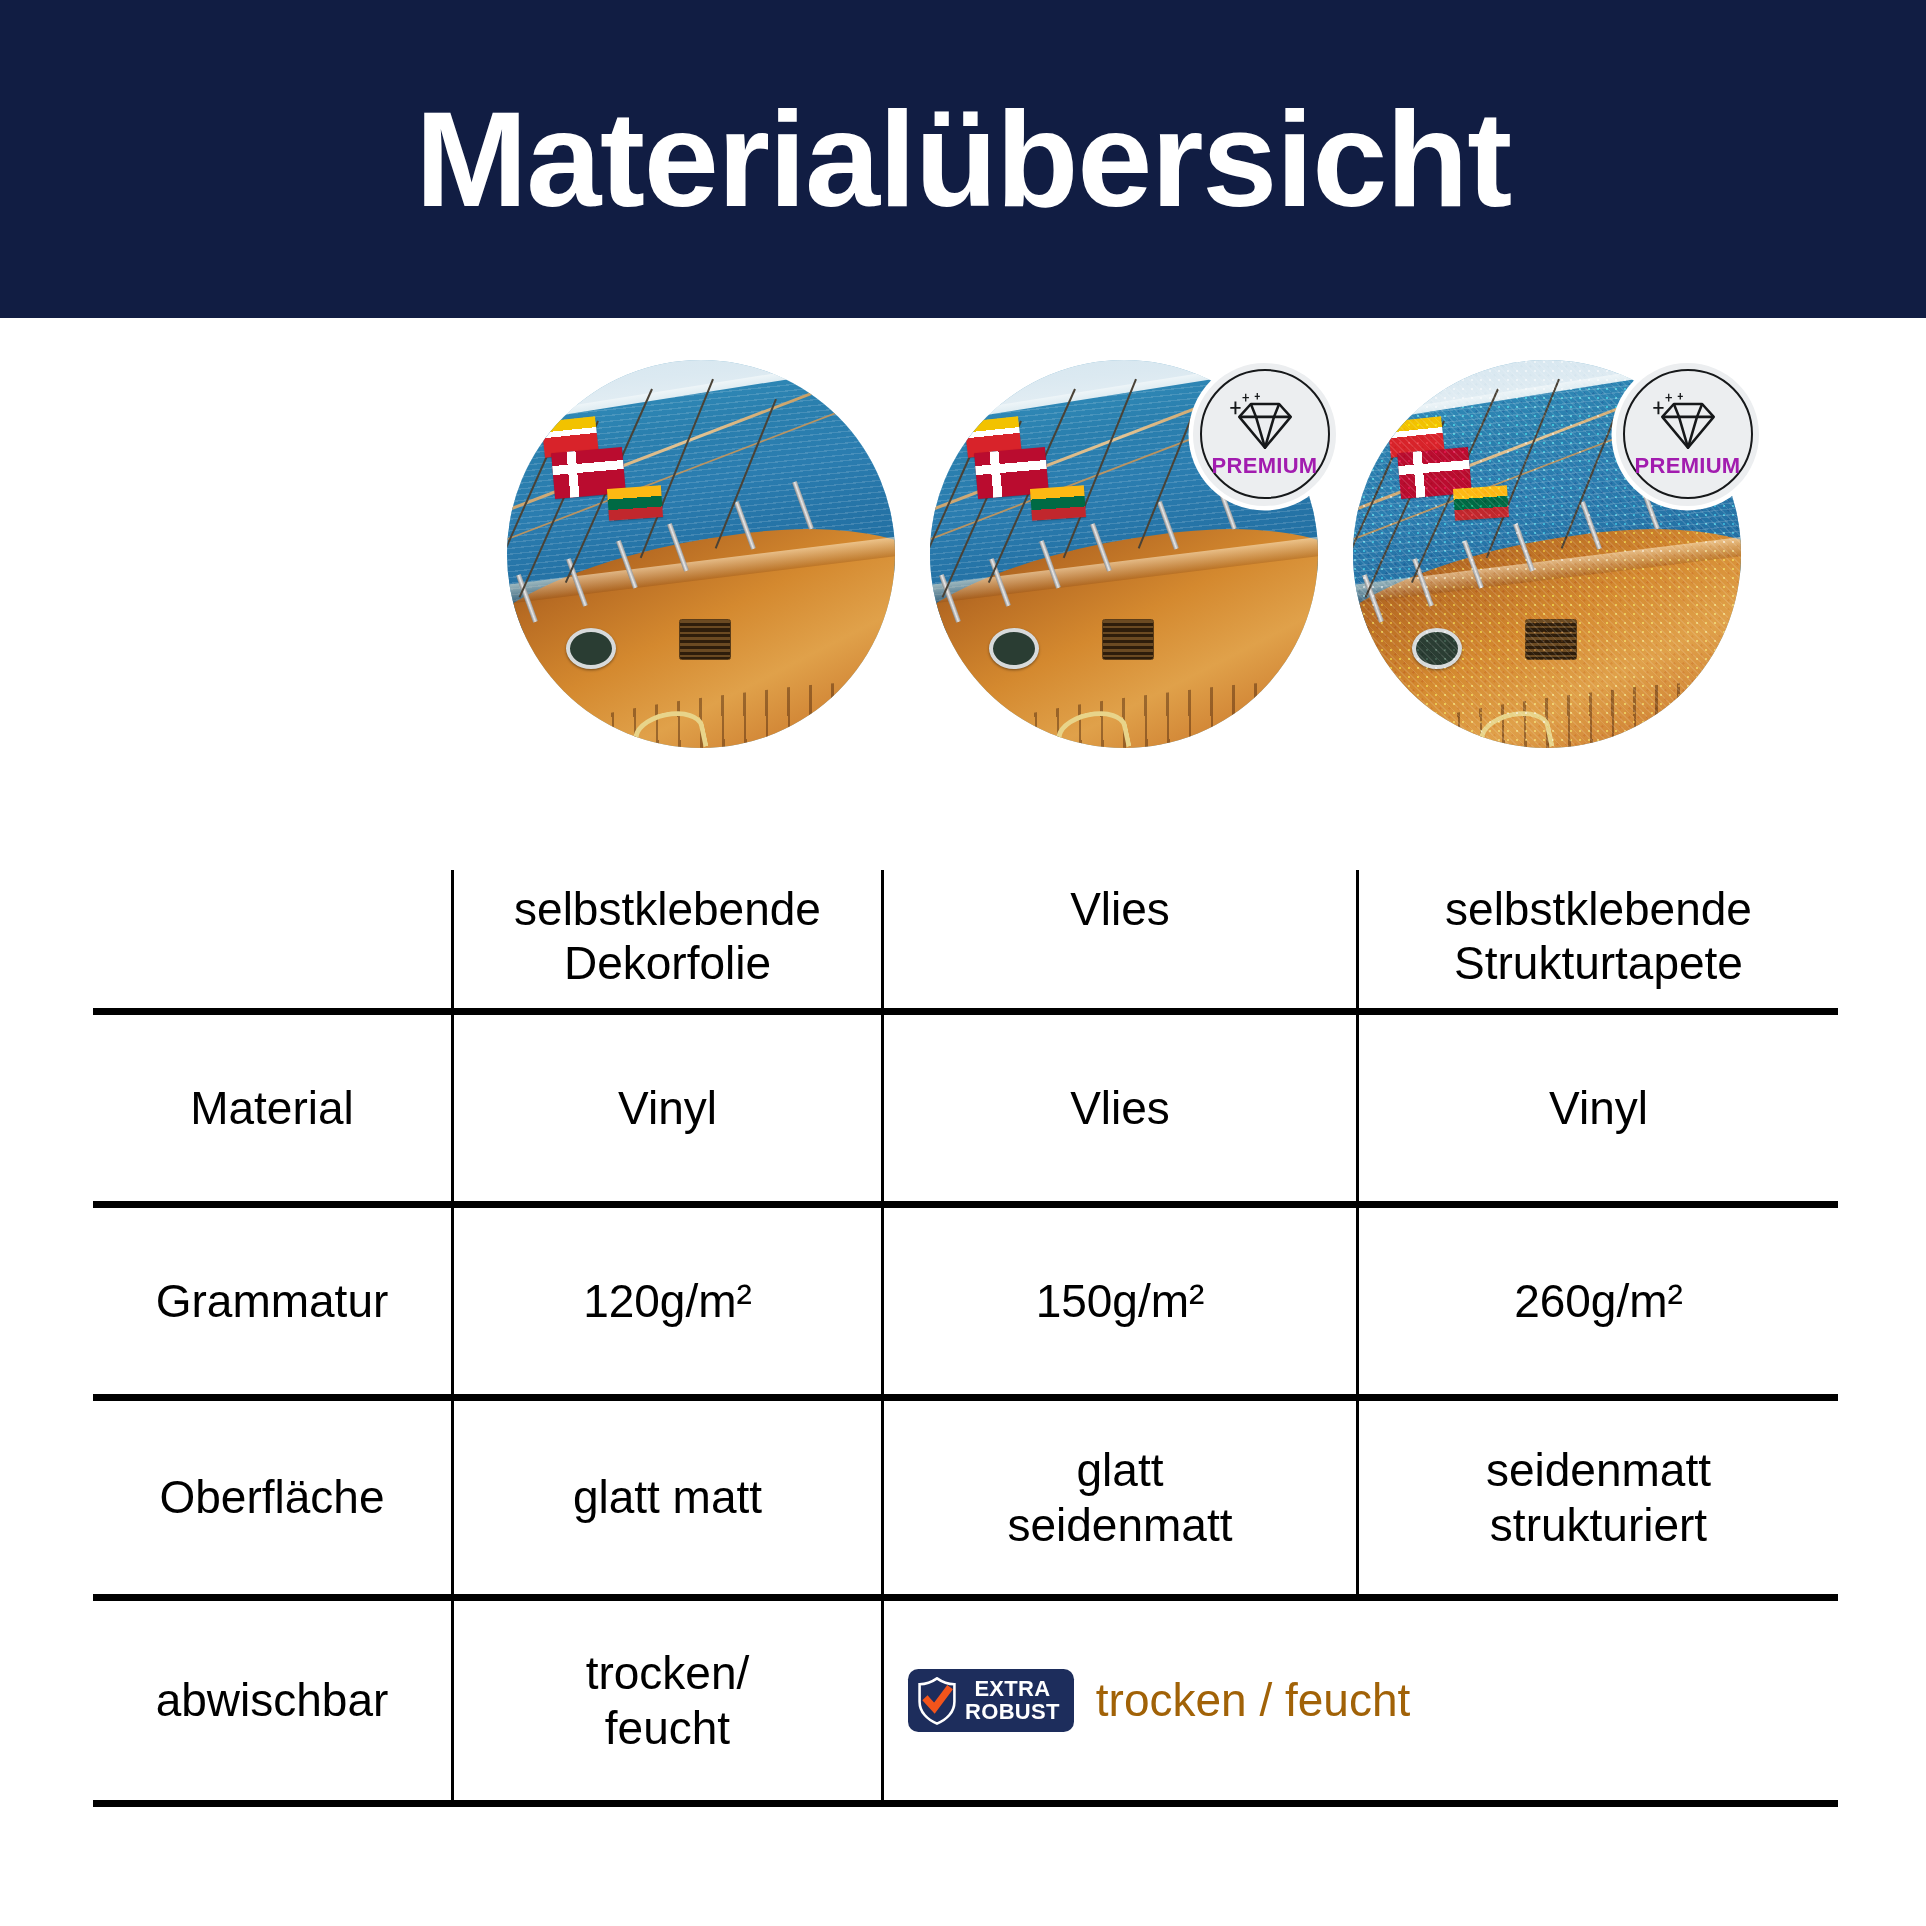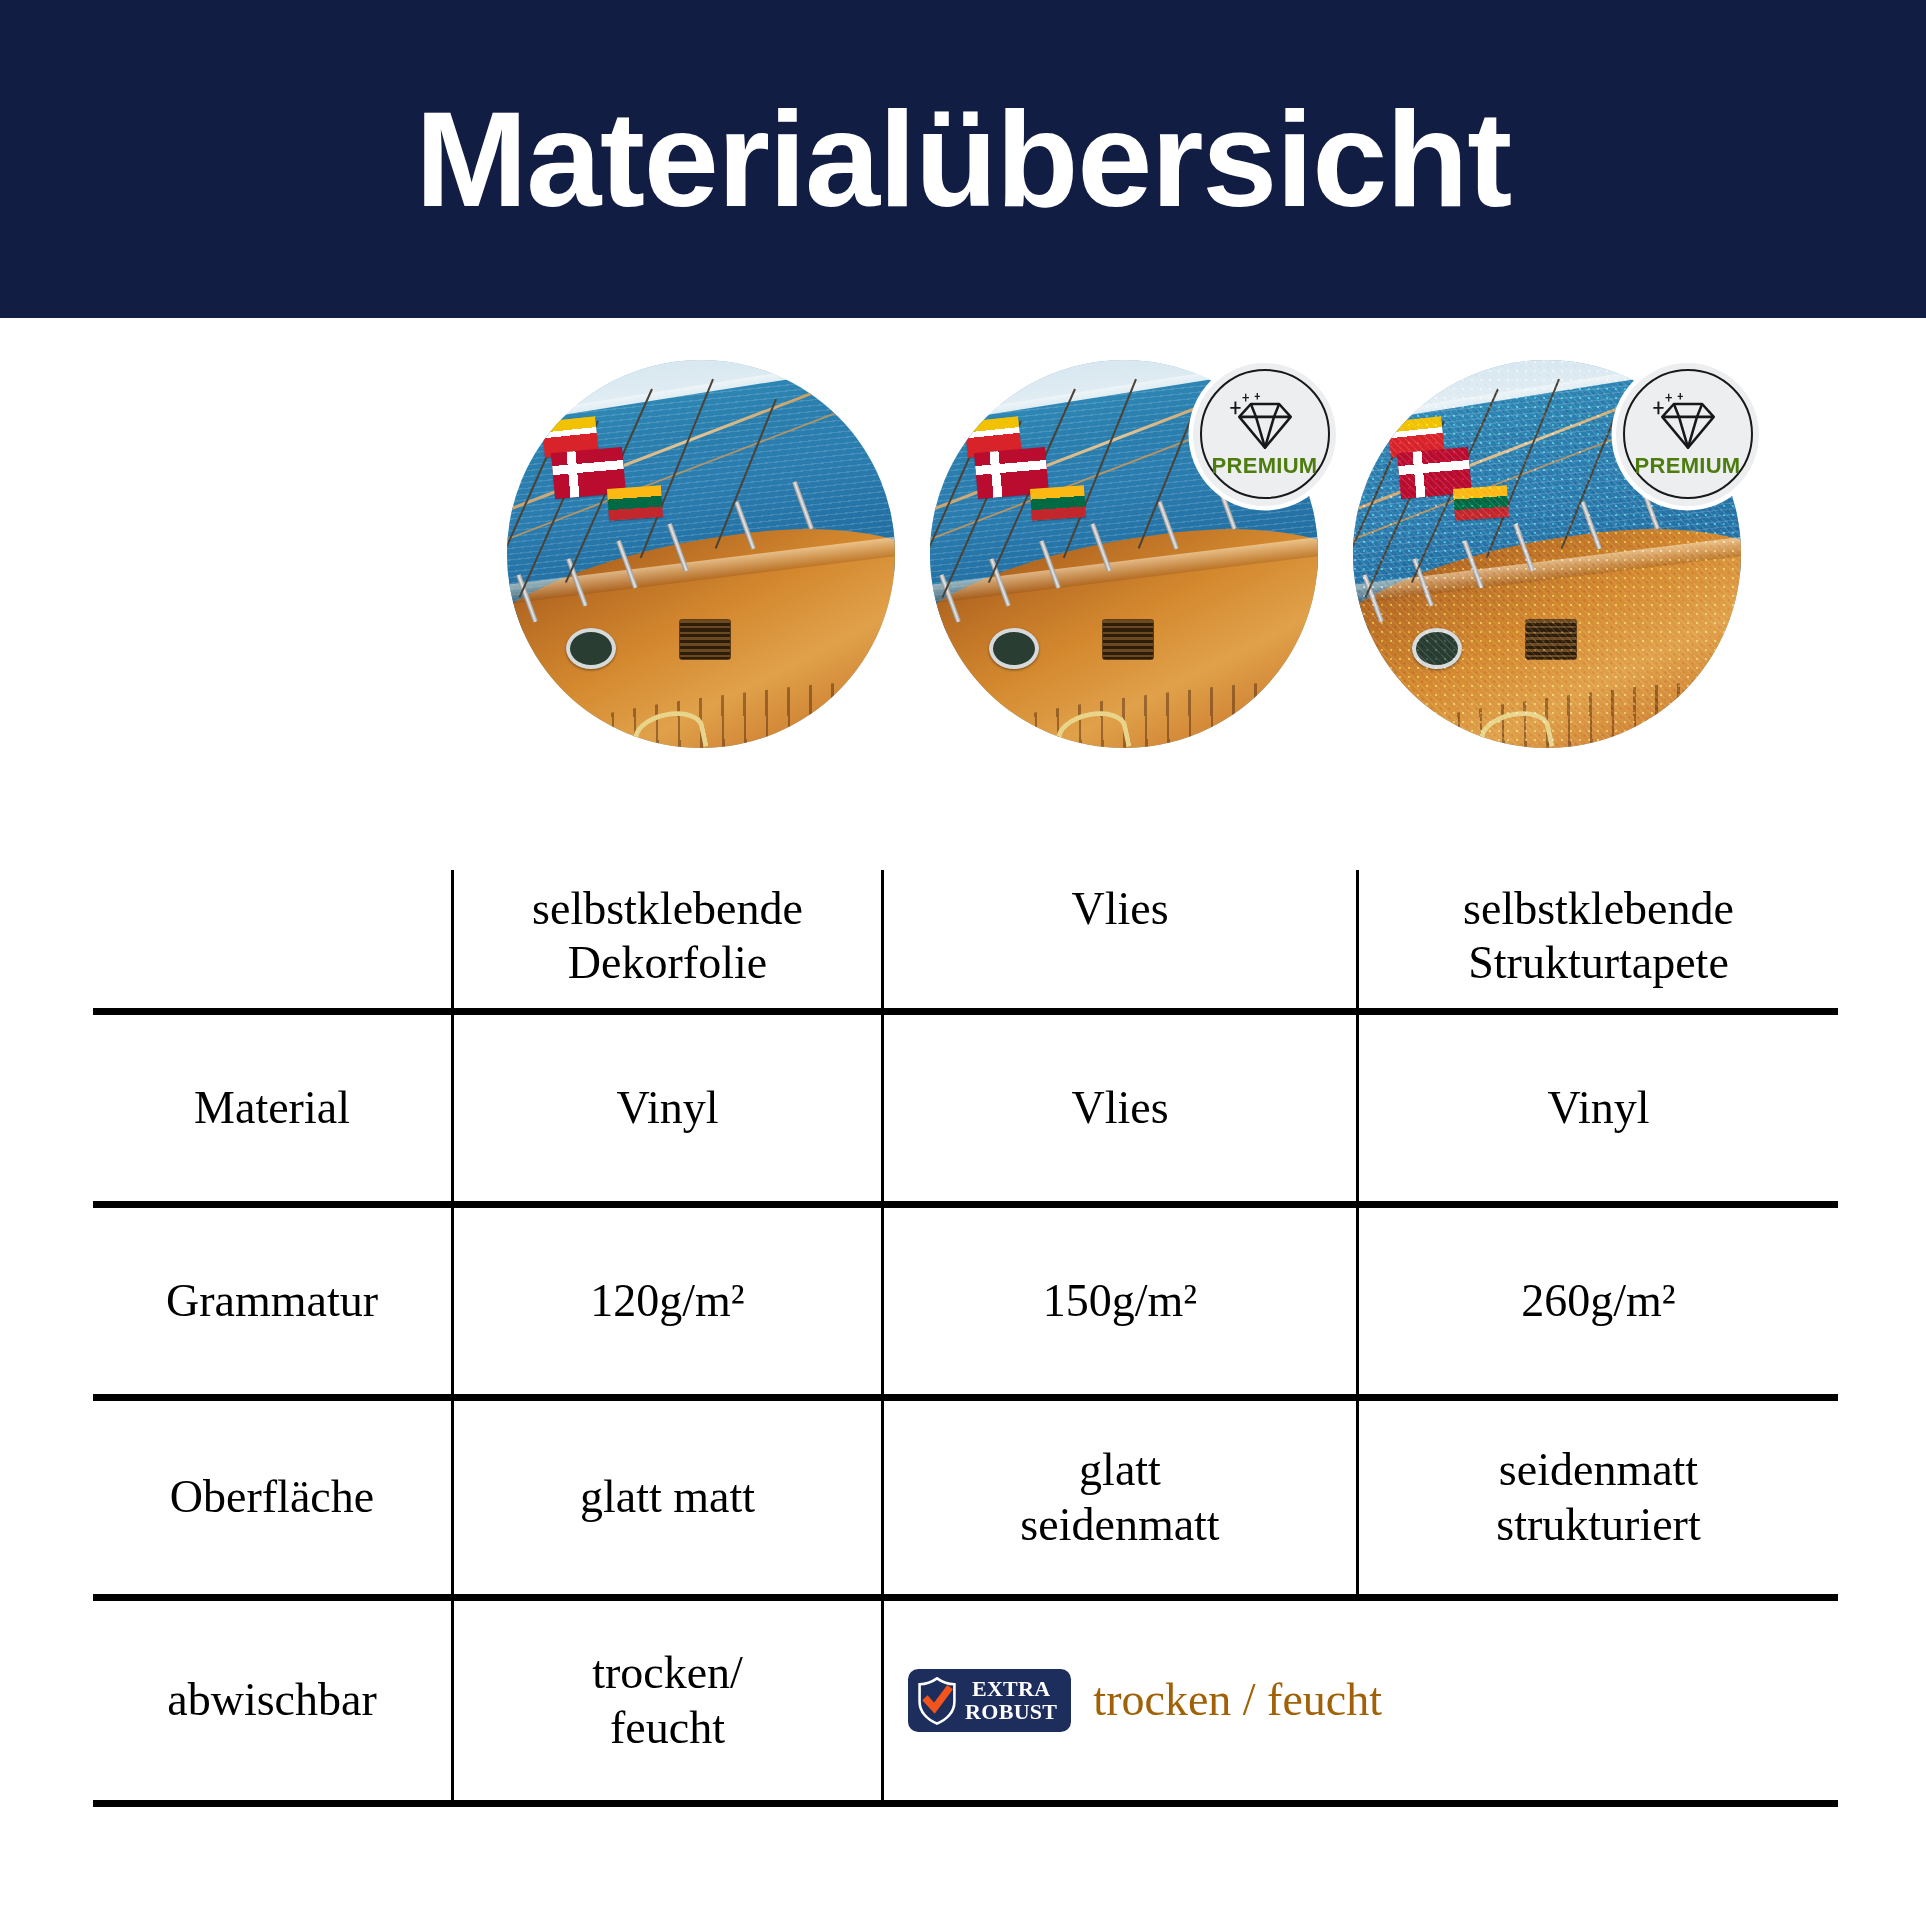--- a/index.html
+++ b/index.html
@@ -160,29 +160,29 @@
     display:flex;align-items:center;justify-content:center;
     box-shadow:0 0 0 4.5px #ffffff;
   }
   .premium-inner{
     width:126px;height:126px;border-radius:50%;
     border:2.6px solid #16181a;
     display:flex;flex-direction:column;align-items:center;justify-content:center;
     gap:1.3px;
   }
   .premium-label{
-    font-size:22px;font-weight:bold;color:#4d7c0f;letter-spacing:0.3px;line-height:1;
+    font-size:22px;font-weight:bold;color:#a21caf;letter-spacing:0.3px;line-height:1;
     margin-top:1.3px;
   }
 
   
   .table{
     position:absolute;left:93px;top:870px;width:1745px;
   }
-  .trow{display:flex;width:100%;font-family:Liberation Serif, serif;}
+  .trow{display:flex;width:100%;}
   .tcell{
     box-sizing:border-box;
     display:flex;align-items:center;justify-content:center;
     text-align:center;
     font-size:46px;color:#000000;
     line-height:1.18;
     padding:6.4px 9px;
   }
   .col0{width:358px;}
   .col1{width:430px;}

